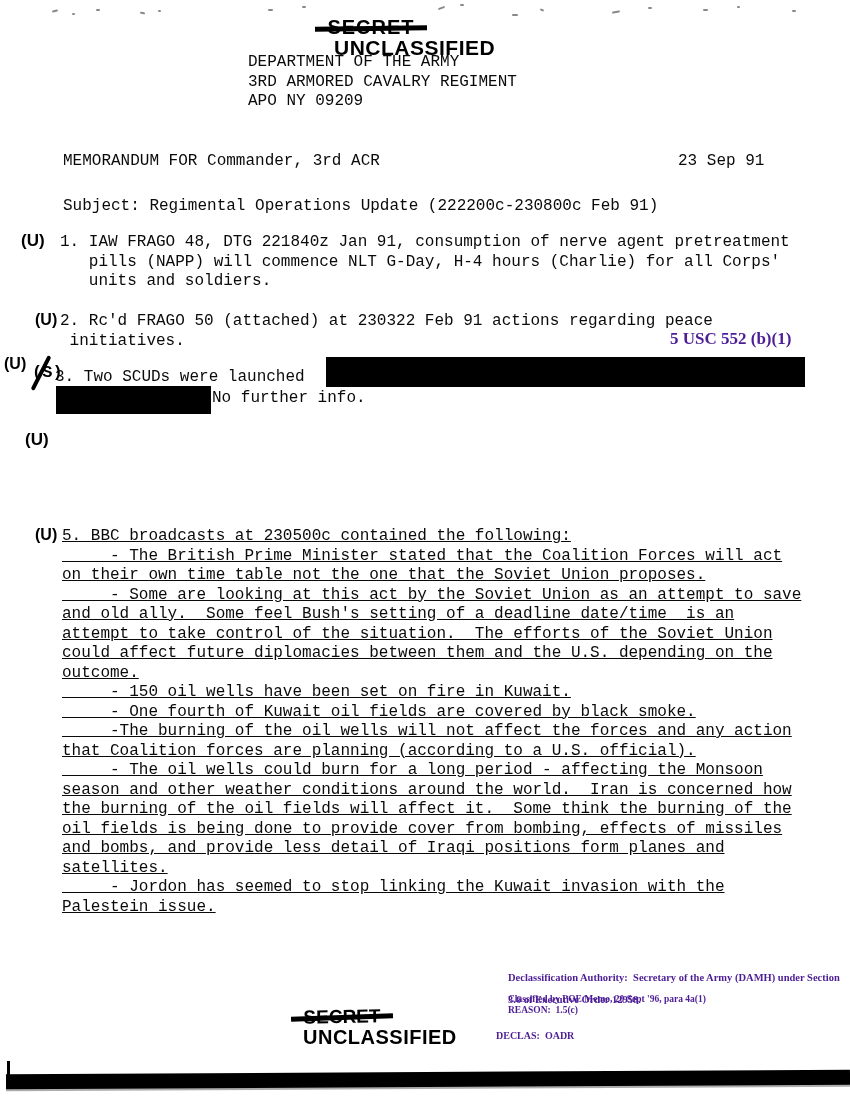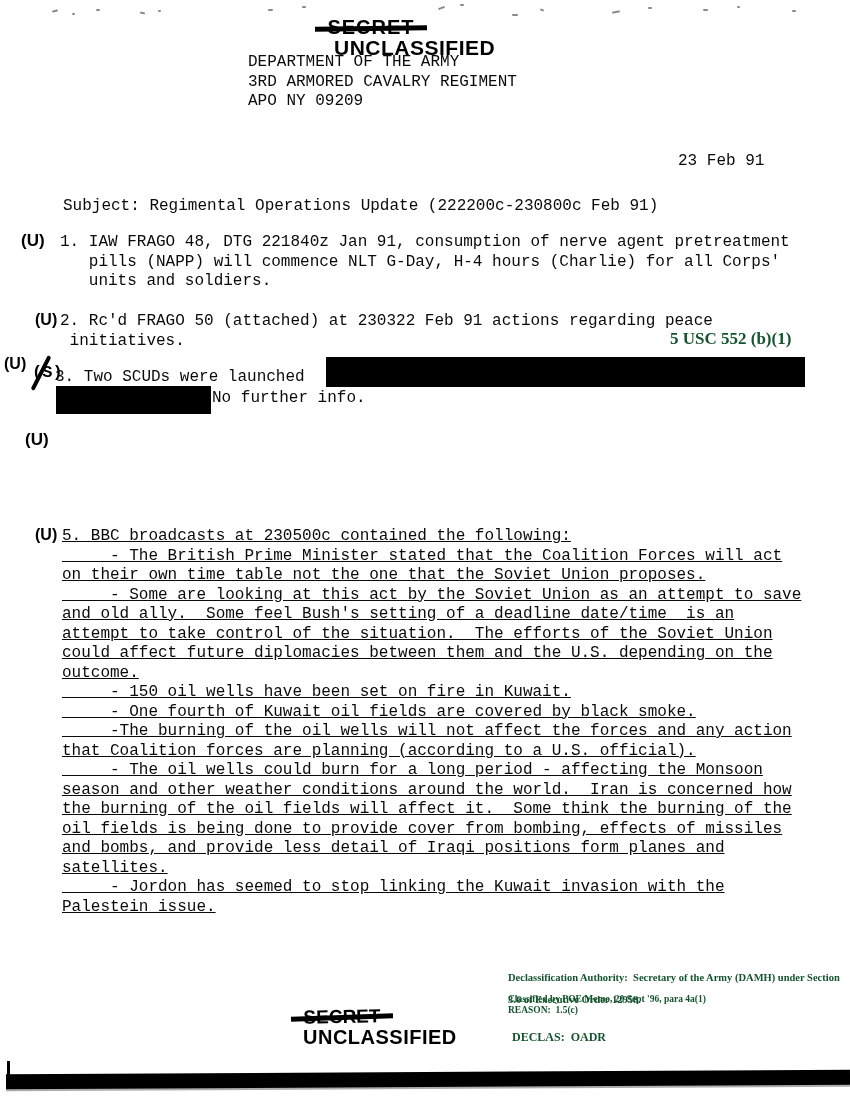--- a/index.html
+++ b/index.html
@@ -12,21 +12,21 @@
     position:absolute; margin:0; white-space:pre;
     font-family:"Liberation Mono", monospace;
     font-size:16px; line-height:19.5px; color:#0a0a0a;
   }
   .stamp {
     position:absolute; font-family:"Liberation Sans", sans-serif;
     font-weight:bold; color:#000; white-space:nowrap;
   }
   .fserif {
     position:absolute; margin:0; white-space:pre;
-    font-family:"Liberation Serif", serif; font-weight:bold; color:#14532d;
+    font-family:"Liberation Serif", serif; font-weight:bold; color:#4c1d95;
   }
   
   .secret-top   { left:317px; top:16px; width:108px; text-align:center; font-size:20px; letter-spacing:1px; }
   .strikebar    { position:absolute; left:-2px; right:-2px; top:10px; height:5px; background:#000; transform:rotate(-0.8deg); }
   .unclass-top  { left:334px; top:36px; font-size:21px; letter-spacing:0.5px; }
   .org-block    { left:248px; top:53px; width:378px; }
   
   .memo-for  { left:63px;  top:152px; }
   .memo-date { left:678px; top:152px; }
   .subject   { left:63px;  top:197px; }
@@ -45,21 +45,21 @@
   .r1 { left:326px; top:357px; width:479px; height:30px; }
   .r2 { left:56px;  top:386px; width:155px; height:28px; }
   .p3tail { left:212px; top:389px; }
   .u4 { left:25px; top:430px; font-size:17px; }
   .p4 { left:63px; top:431px; }
   .u5 { left:35px; top:526px; }
   .p5 { left:62px; top:527px;text-decoration:underline; }
   
   .declass-lg { left:508px; top:967px;  font-size:10.5px; line-height:22px; }
   .declass-sm { left:508px; top:994px;  font-size:9.5px;  line-height:11px; }
-  .declas-line{ left:512px; top:1030px; font-size:12px; }
+  .declas-line{ left:496px; top:1030px; font-size:10px; }
   .secret-bottom { left:293px; top:1006px; width:98px; text-align:center; font-size:19px; transform:rotate(-1.2deg); }
   .secret-bottom .strikebar { top:9px; }
   .unclass-bottom { left:303px; top:1026px; font-size:20px; letter-spacing:0.5px; }
   .bottom-bar { position:absolute; left:6px; top:1072px; width:844px; height:15px; background:#000; transform:rotate(-0.3deg); box-shadow:0 2px 0 rgba(90,90,90,0.5); }
   .left-tick  { position:absolute; left:7px; top:1061px; width:3px; height:24px; background:#000; }
   .speck { position:absolute; background:#4a4a4a; opacity:0.65; border-radius:1px; }
 </style>
 </head>
 <body>
 
@@ -84,21 +84,22 @@
 
   <div class="stamp secret-top">
     <span>SECRET</span>
     <i class="strikebar"></i>
   </div>
   <div class="stamp unclass-top">UNCLASSIFIED</div>
   <pre class="doc org-block">DEPARTMENT OF THE ARMY
 3RD ARMORED CAVALRY REGIMENT
 APO NY 09209</pre>
 
-  <pre class="doc memo-date">23 Feb 91</pre>
+  <pre class="doc memo-for">MEMORANDUM FOR Commander, 3rd ACR</pre>
+  <pre class="doc memo-date">23 Sep 91</pre>
   <pre class="doc subject">Subject: Regimental Operations Update (222200c-230800c Feb 91)</pre>
 
   <div class="stamp umark u1">(U)</div>
   <pre class="doc p1">1. IAW FRAGO 48, DTG 221840z Jan 91, consumption of nerve agent pretreatment
    pills (NAPP) will commence NLT G-Day, H-4 hours (Charlie) for all Corps'
    units and soldiers.</pre>
 
   <div class="stamp umark u2">(U)</div>
   <pre class="doc p2">2. Rc'd FRAGO 50 (attached) at 230322 Feb 91 actions regarding peace
  initiatives.</pre>

